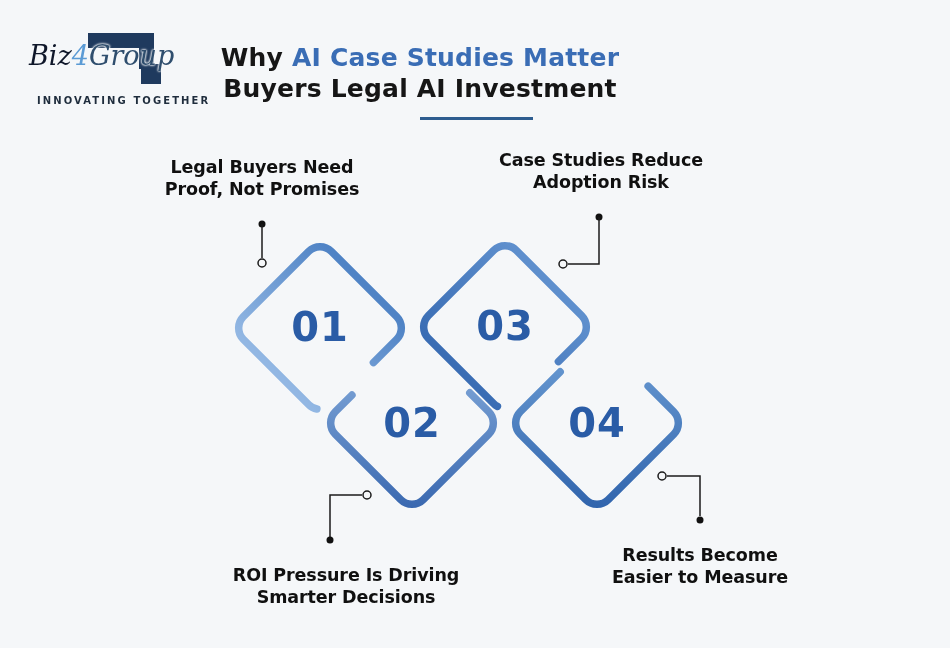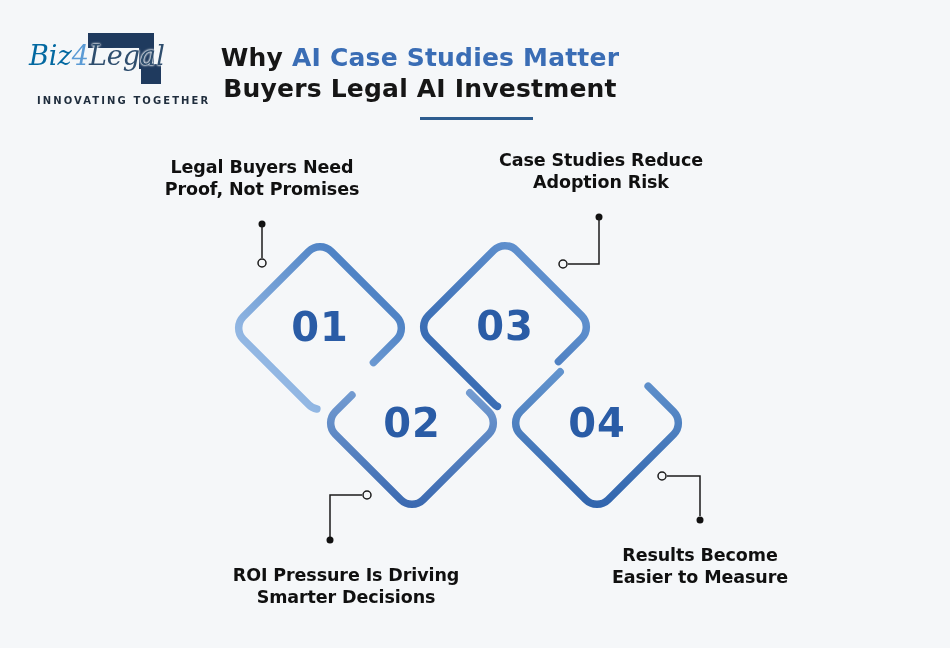--- a/index.html
+++ b/index.html
@@ -12,21 +12,21 @@
   .logo .bar{position:absolute;background:#1F3A5E;}
   .logo .bar-top{left:63px;top:15px;width:66px;height:15px;}
   .logo .bar-right{left:114px;top:29px;width:15px;height:22px;}
   .logo .bar-square{left:116px;top:46px;width:20px;height:20px;}
   .logo-text{
     position:absolute;left:4px;top:24px;white-space:nowrap;
     font-family:"DejaVu Serif","Liberation Serif",serif;font-style:italic;
     font-size:27px;line-height:27px;
     text-shadow:0 0 2px #F5F7F9,0 0 2px #F5F7F9,0 0 3px #F5F7F9;
   }
-  .logo-biz{color:#0369a1;}
+  .logo-biz{color:#0f172a;}
   .logo-4{color:#5B9BD5;}
   .logo-group{color:#2F4E6E;}
   .logo-tagline{
     position:absolute;left:12px;top:60px;font-size:10px;font-weight:bold;
     letter-spacing:2.1px;color:#1F2D3D;white-space:nowrap;margin-top:17px;
   }
   
   .title{
     position:absolute;left:0;top:42px;width:840px;text-align:center;
     font-size:25px;line-height:31px;font-weight:700;color:#161616;
@@ -56,21 +56,21 @@
 </style>
 </head>
 <body>
 
 <div class="stage">
 
   <div class="logo">
     <div class="bar bar-top"></div>
     <div class="bar bar-right"></div>
     <div class="bar bar-square"></div>
-    <div class="logo-text"><span class="logo-biz">Biz</span><span class="logo-4">4</span><span class="logo-group">Legal</span></div>
+    <div class="logo-text"><span class="logo-biz">Biz</span><span class="logo-4">4</span><span class="logo-group">Group</span></div>
     <div class="logo-tagline">INNOVATING TOGETHER</div>
   </div>
 
   <div class="title">
     <div><span>Why </span><span class="hl">AI Case Studies Matter</span></div>
     <div>Buyers Legal AI Investment</div>
   </div>
   <div class="title-underline"></div>
 
   <div class="lbl lbl-1">

